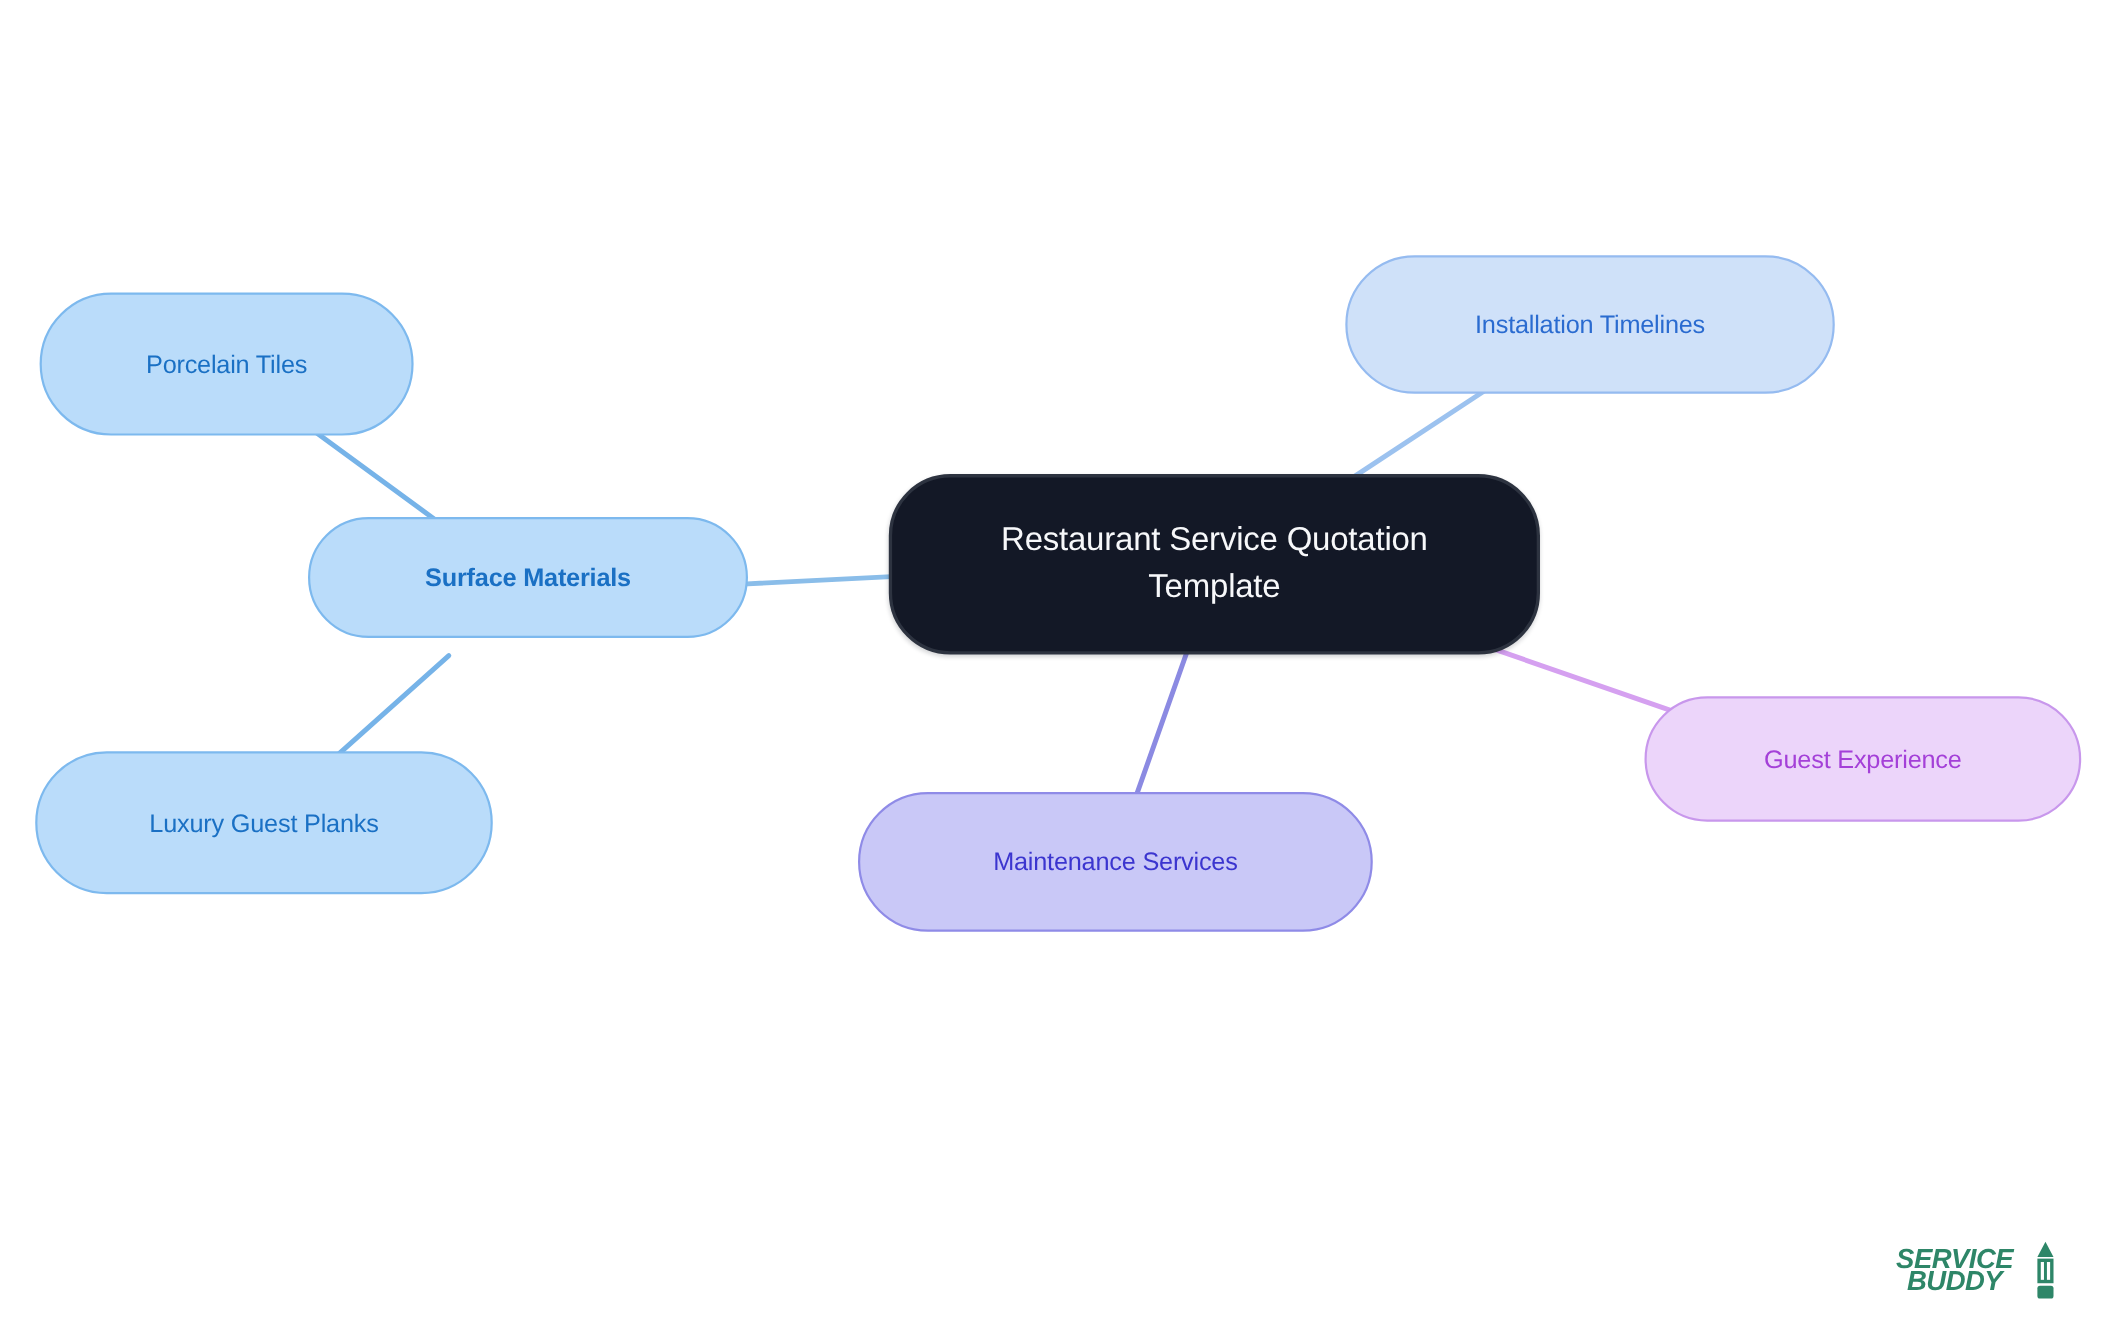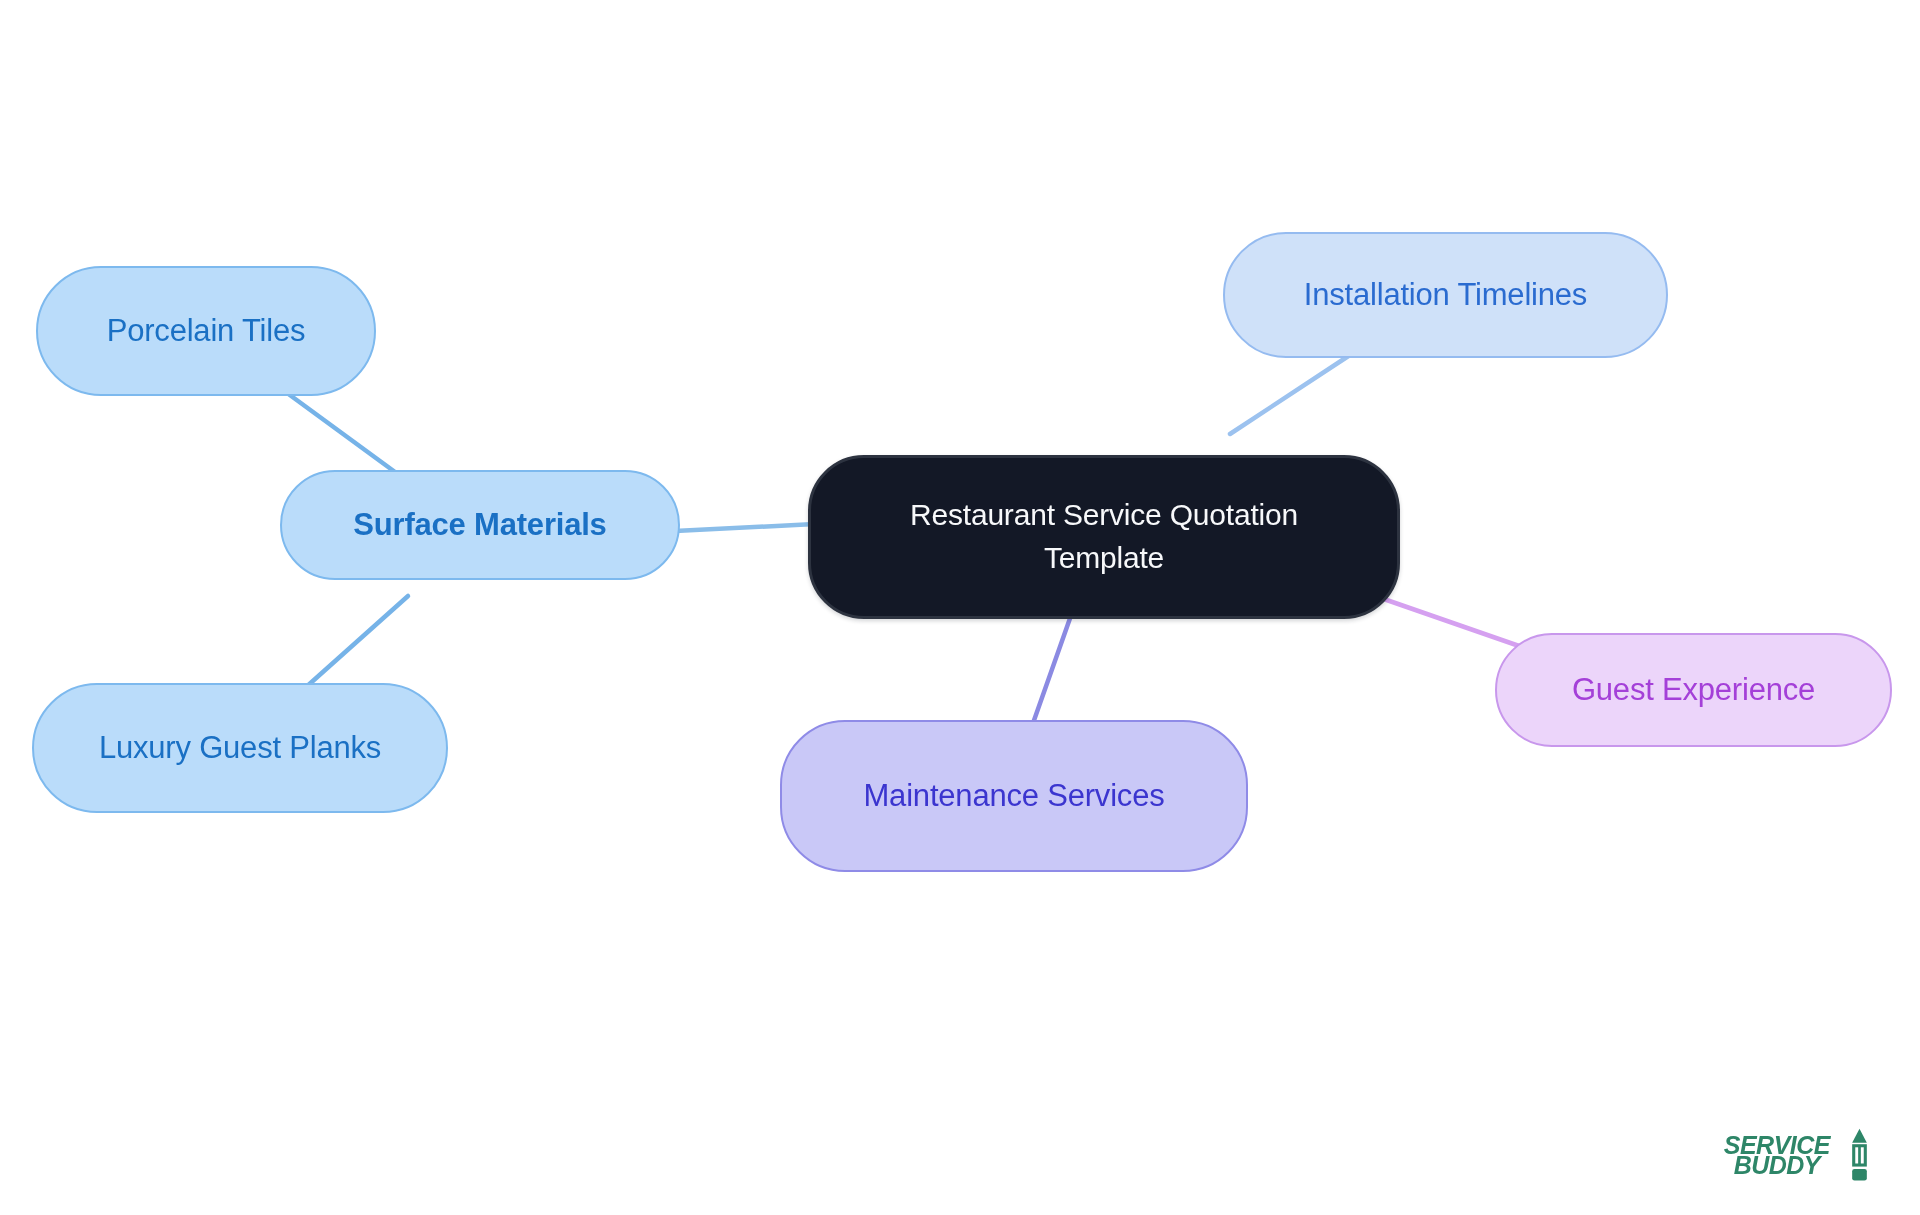--- a/index.html
+++ b/index.html
@@ -22,42 +22,41 @@
     height: 1215px;
   }
   .node {
     position: absolute;
     display: flex;
     align-items: center;
     justify-content: center;
     text-align: center;
     box-sizing: border-box;
     border: 2px solid transparent;
-    font-size: 31px;
+    font-size: 23px;
     letter-spacing: -0.2px;
     white-space: nowrap;
     cursor: default;
   }
   .node-central {
     left: 808px;  top: 431px;
     width: 592px; height: 164px;
     border-radius: 56px;
     border-width: 3px;
     font-size: 30px;
     line-height: 1.42;
     padding: 0 52px;
     white-space: normal;
     box-shadow: 0 2px 4px rgba(15, 20, 34, 0.18);
-    margin-top: 24px;
   }
   .node-porcelain    { left: 36px;   top: 266px; width: 340px; height: 130px; border-radius: 65px; text-align: right; }
   .node-surface      { left: 280px;  top: 470px; width: 400px; height: 110px; border-radius: 64px; font-weight: bold; }
   .node-vinyl        { left: 32px;   top: 683px; width: 416px; height: 130px; border-radius: 65px; }
   .node-installation { left: 1223px; top: 232px; width: 445px; height: 126px; border-radius: 63px; }
-  .node-maintenance  { left: 780px;  top: 720px; width: 468px; height: 152px; border-radius: 65px; }
+  .node-maintenance  { left: 780px;  top: 720px; width: 468px; height: 127px; border-radius: 65px; }
   .node-guest        { left: 1495px; top: 633px; width: 397px; height: 114px; border-radius: 65px; }
 
   .logo {
     position: absolute;
     right: 52px;
     top: 1128px;
     display: flex;
     align-items: center;
     gap: 21px;
   }

